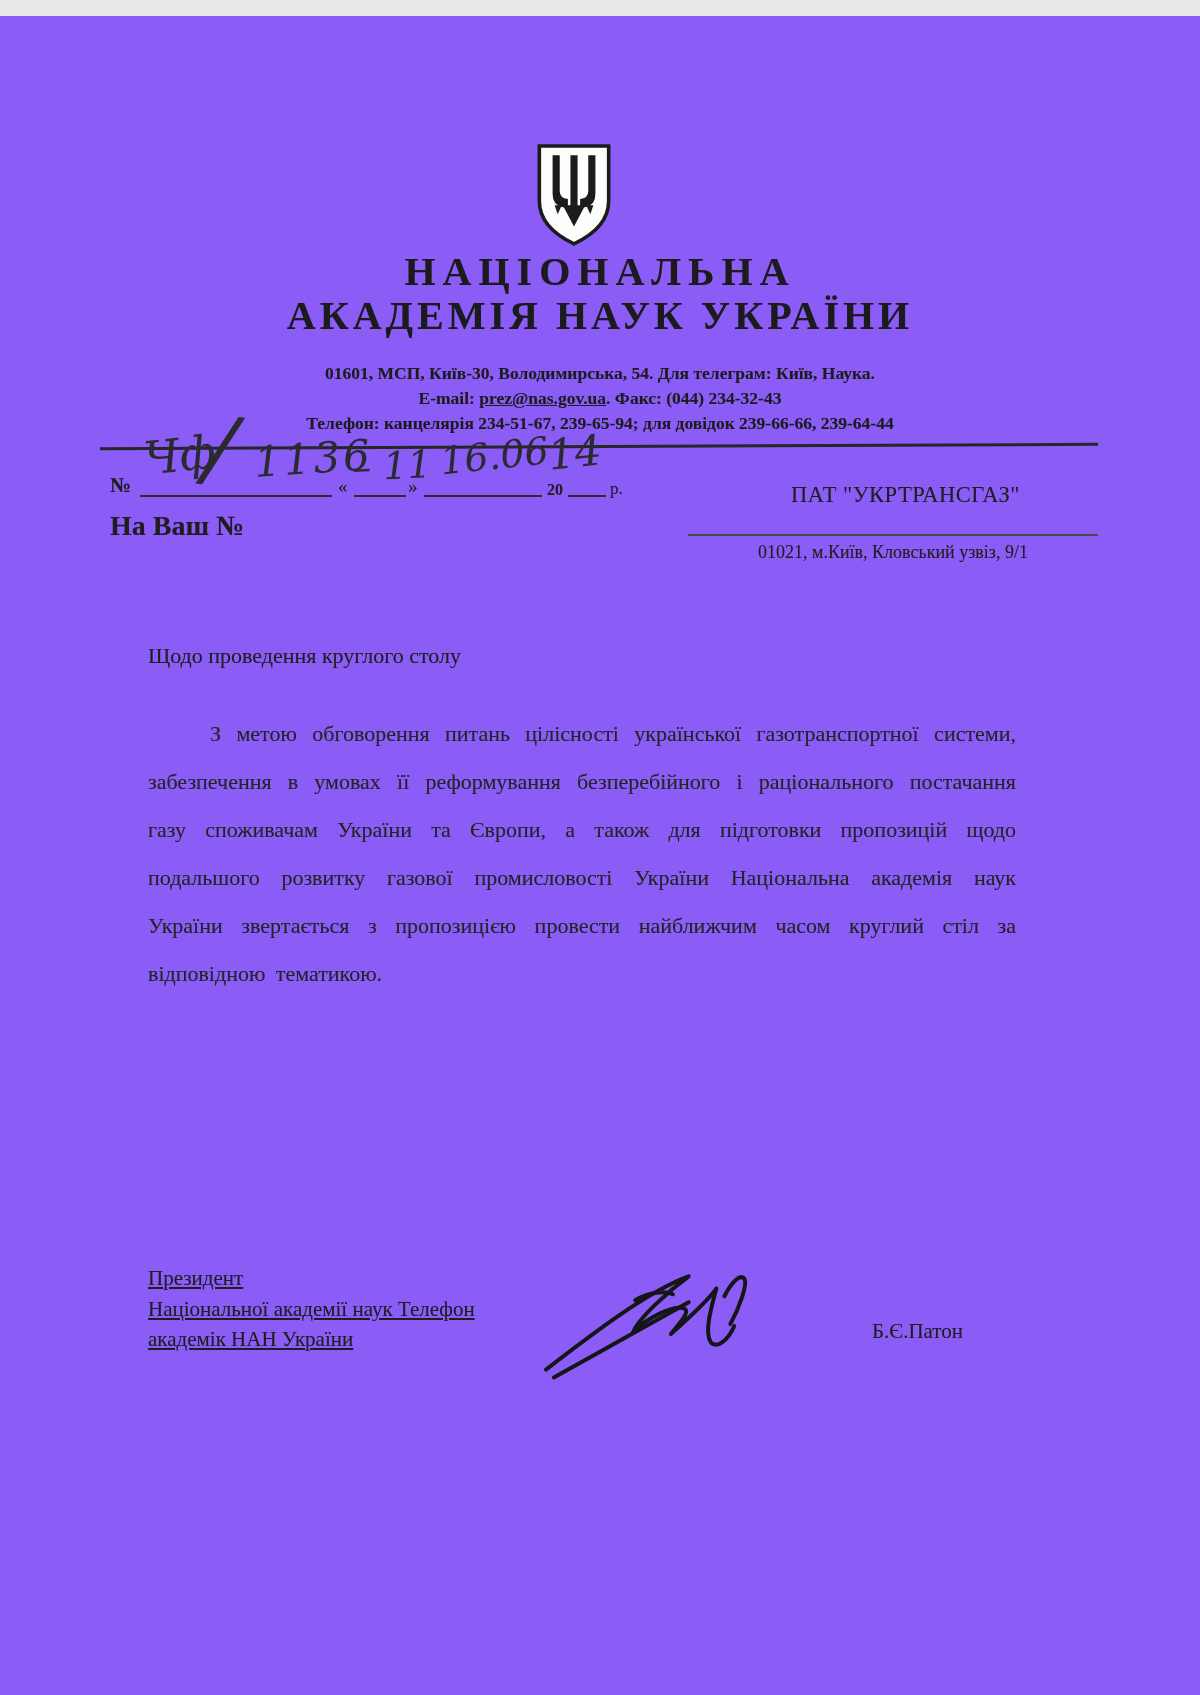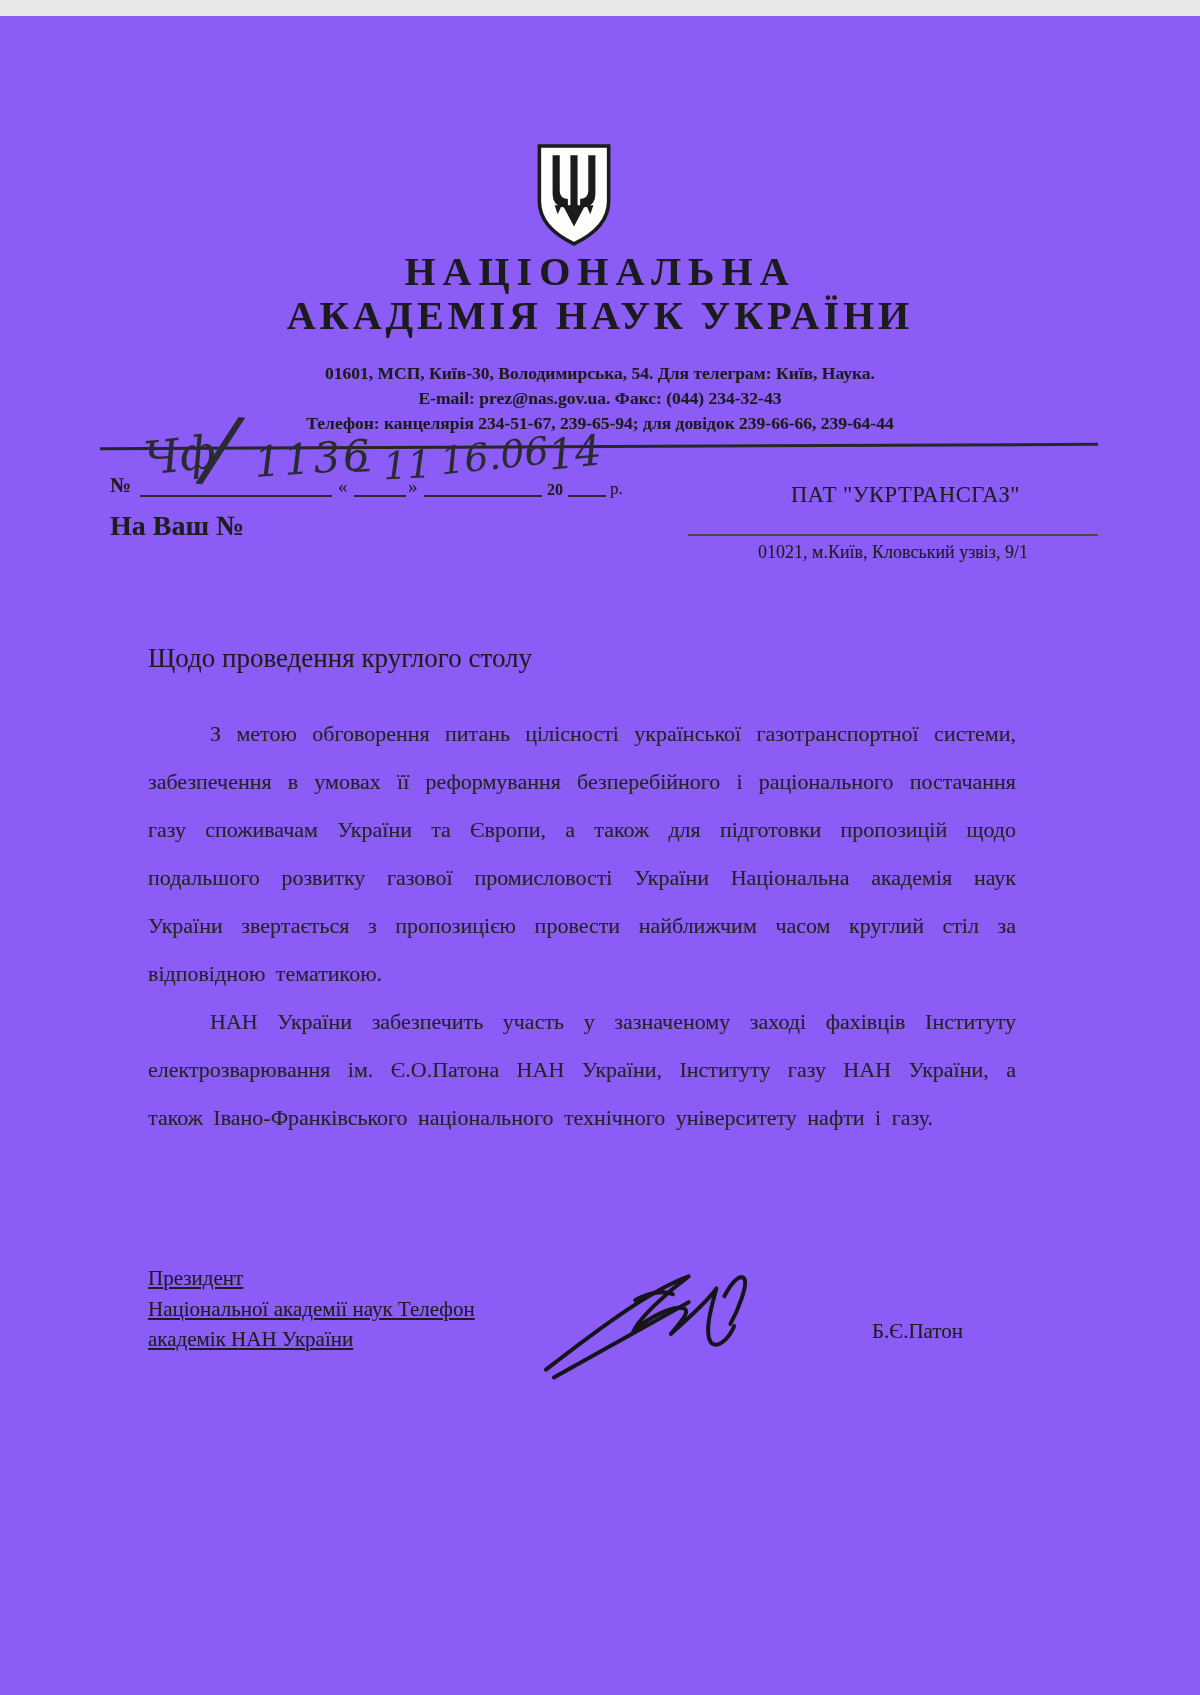--- a/index.html
+++ b/index.html
@@ -14,21 +14,21 @@
   .emblem { position:absolute; left:532px; top:126px; width:84px; height:106px; }
   .org-line { position:absolute; left:0; width:100%; margin:0; text-align:center;
     font-weight:700; font-size:40px; color:#1b1b1d; }
   .org1 { top:232px; letter-spacing:7px; }
   .org2 { top:276px; letter-spacing:4px; }
   .addr { position:absolute; left:0; width:100%; text-align:center;
     font-weight:700; font-size:17.5px; color:#1c1c1e; }
   .addr1 { top:347px; }
   .addr2 { top:372px; }
   .addr3 { top:397px; }
-  .email { }
+  .email { text-decoration:underline; }
   
   .top-rule { position:absolute; left:100px; top:429px; width:998px; height:3px;
     background:#262626; transform:rotate(-0.25deg); }
   .recipient-rule { position:absolute; left:688px; top:518px; width:410px; height:2px; background:#4a4a4a; }
   
   .ref-row { position:absolute; left:110px; top:450px; width:540px; height:34px; }
   .ref-row > span, .ref-row > div { position:absolute; }
   .lbl-no { left:0; bottom:2px; font-size:21px; font-weight:600; }
   .blank { border-bottom:2px solid #2b2b2b; height:0; bottom:3px; }
   .b1 { left:30px;  width:192px; }
@@ -48,21 +48,21 @@
   .hw-dashnum { left:352px; top:428px; font-size:38px; transform:rotate(-3deg); }
   .hw-date  { left:440px; top:418px; font-size:38px; transform:rotate(-6deg); }
   .hw-year  { left:548px; top:412px; font-size:42px; transform:rotate(-6deg); }
   .on-your { position:absolute; left:110px; top:494px; font-size:28px; font-weight:600; }
   
   .recipient-name { position:absolute; left:700px; width:320px; top:466px;
     text-align:right; font-size:22.5px; letter-spacing:.5px; }
   .recipient-addr { position:absolute; left:688px; top:526px; width:410px;
     text-align:center; font-size:18px; }
   
-  .subject { position:absolute; left:148px; top:627px; font-size:27px; }
+  .subject { position:absolute; left:148px; top:627px; font-size:22px; }
   .body-text { position:absolute; left:148px; top:694px; width:868px;
     font-size:22px; line-height:48px; text-align:justify; word-spacing:5px; color:#242427; }
   .body-text p { margin:0; text-indent:62px; }
   
   .sig-block { position:absolute; left:148px; top:1247px; font-size:21px; line-height:30.5px;text-decoration:underline; }
   .signature-svg { position:absolute; left:540px; top:1250px; width:228px; height:115px; }
   .signer { position:absolute; left:872px; top:1303px; font-size:21px; }
   
   .scan-bar { position:absolute; left:0; top:1686px; width:1200px; height:9px; background:#a9a9a9; }
 </style>
@@ -116,21 +116,20 @@
   <div class="on-your">На Ваш №</div>
 
   <div class="recipient-name">ПАТ "УКРТРАНСГАЗ"</div>
   <div class="recipient-rule"></div>
   <div class="recipient-addr">01021, м.Київ, Кловський узвіз, 9/1</div>
 
   <div class="subject">Щодо проведення круглого столу</div>
 
   <div class="body-text">
     <p>З метою обговорення питань цілісності української газотранспортної системи, забезпечення в умовах її реформування безперебійного і раціонального постачання газу споживачам України та Європи, а також для підготовки пропозицій щодо подальшого розвитку газової промисловості України Національна академія наук України звертається з пропозицією провести найближчим часом круглий стіл за відповідною тематикою.</p>
-    <p>НАН України забезпечить участь у зазначеному заході фахівців Інституту електрозварювання ім. Є.О.Патона НАН України, Інституту газу НАН України, а також Івано-Франківського національного технічного університету нафти і газу.</p>
   </div>
 
   <div class="sig-block">
     <div>Президент</div>
     <div>Національної академії наук Телефон</div>
     <div>академік НАН України</div>
   </div>
 
   <svg class="signature-svg" viewBox="0 0 230 115" aria-hidden="true">
     <g fill="none" stroke="#15151a" stroke-width="4" stroke-linecap="round" stroke-linejoin="round">

